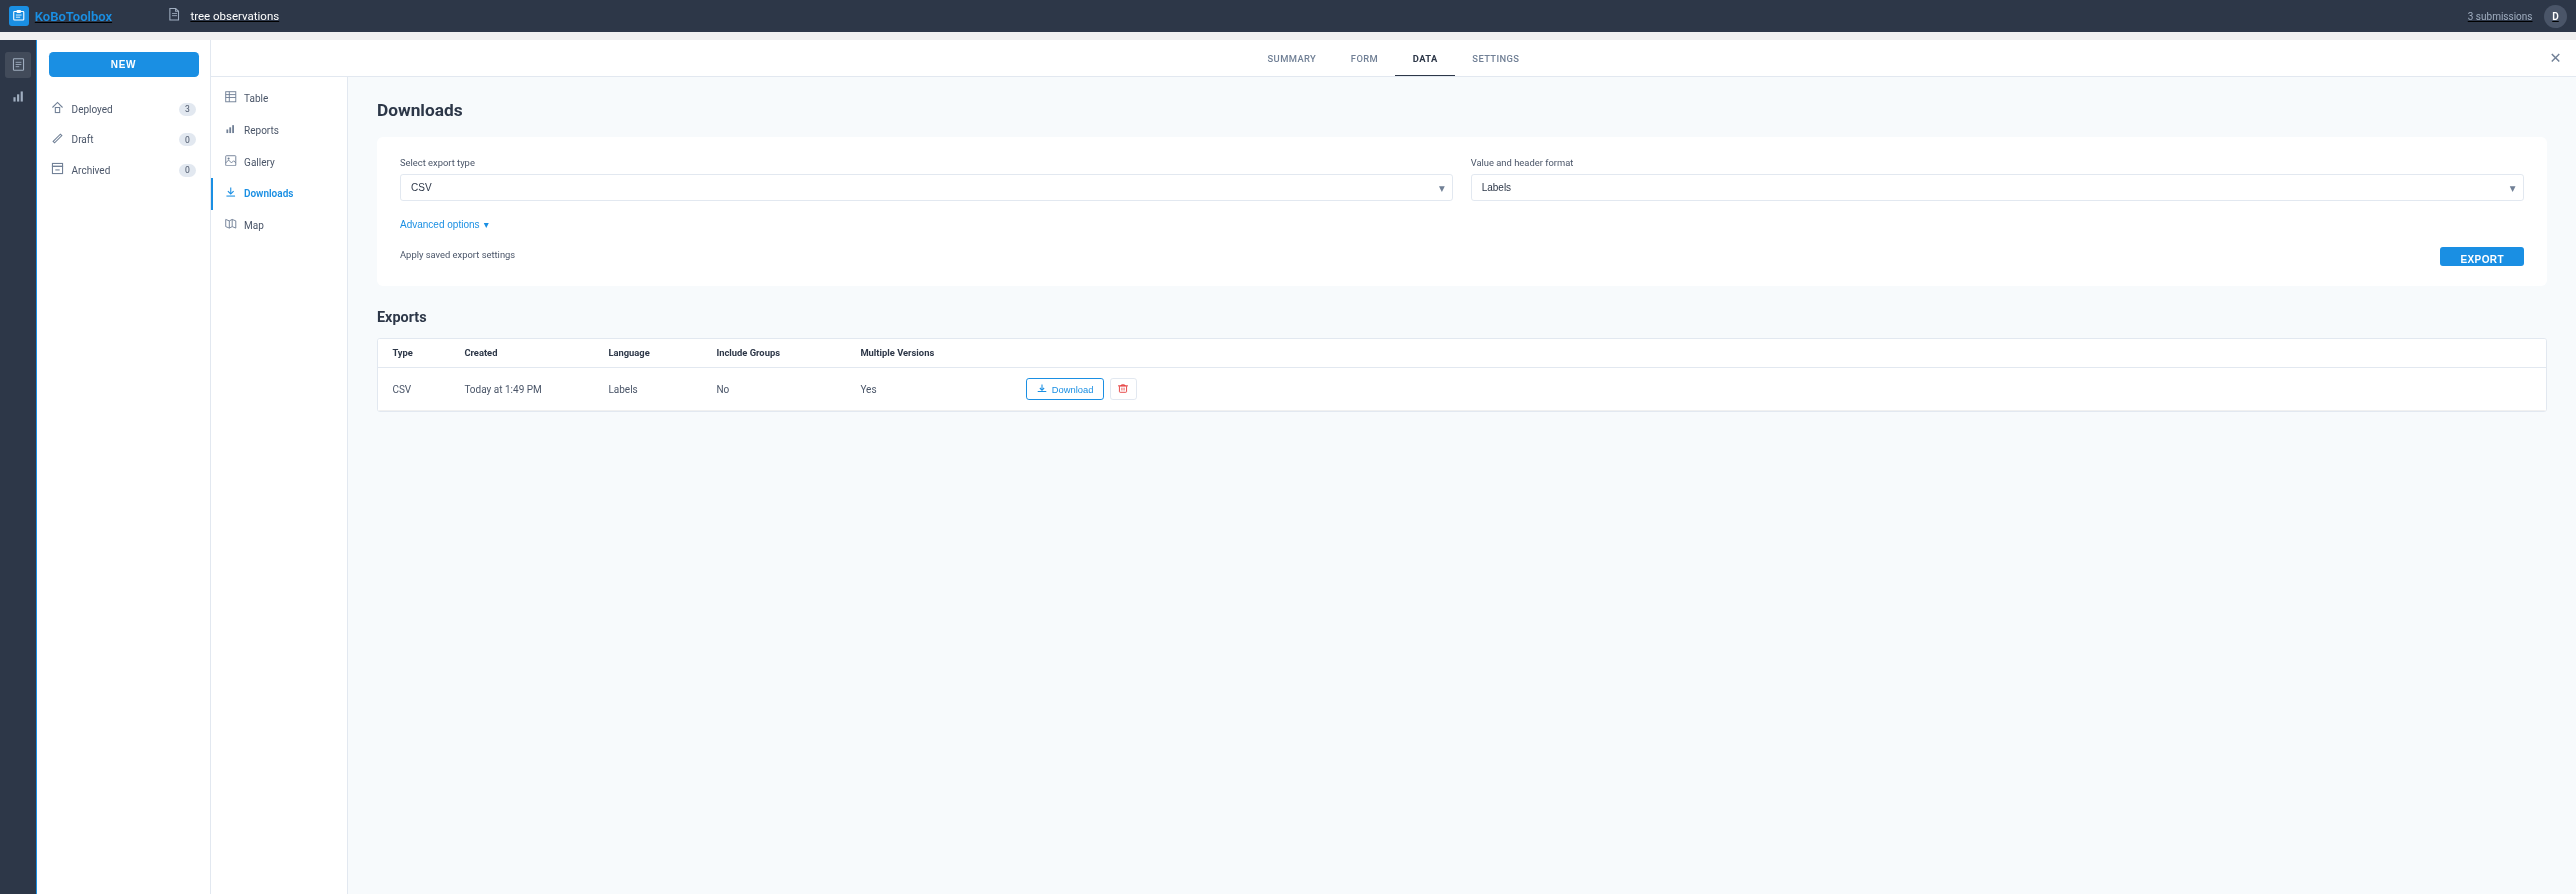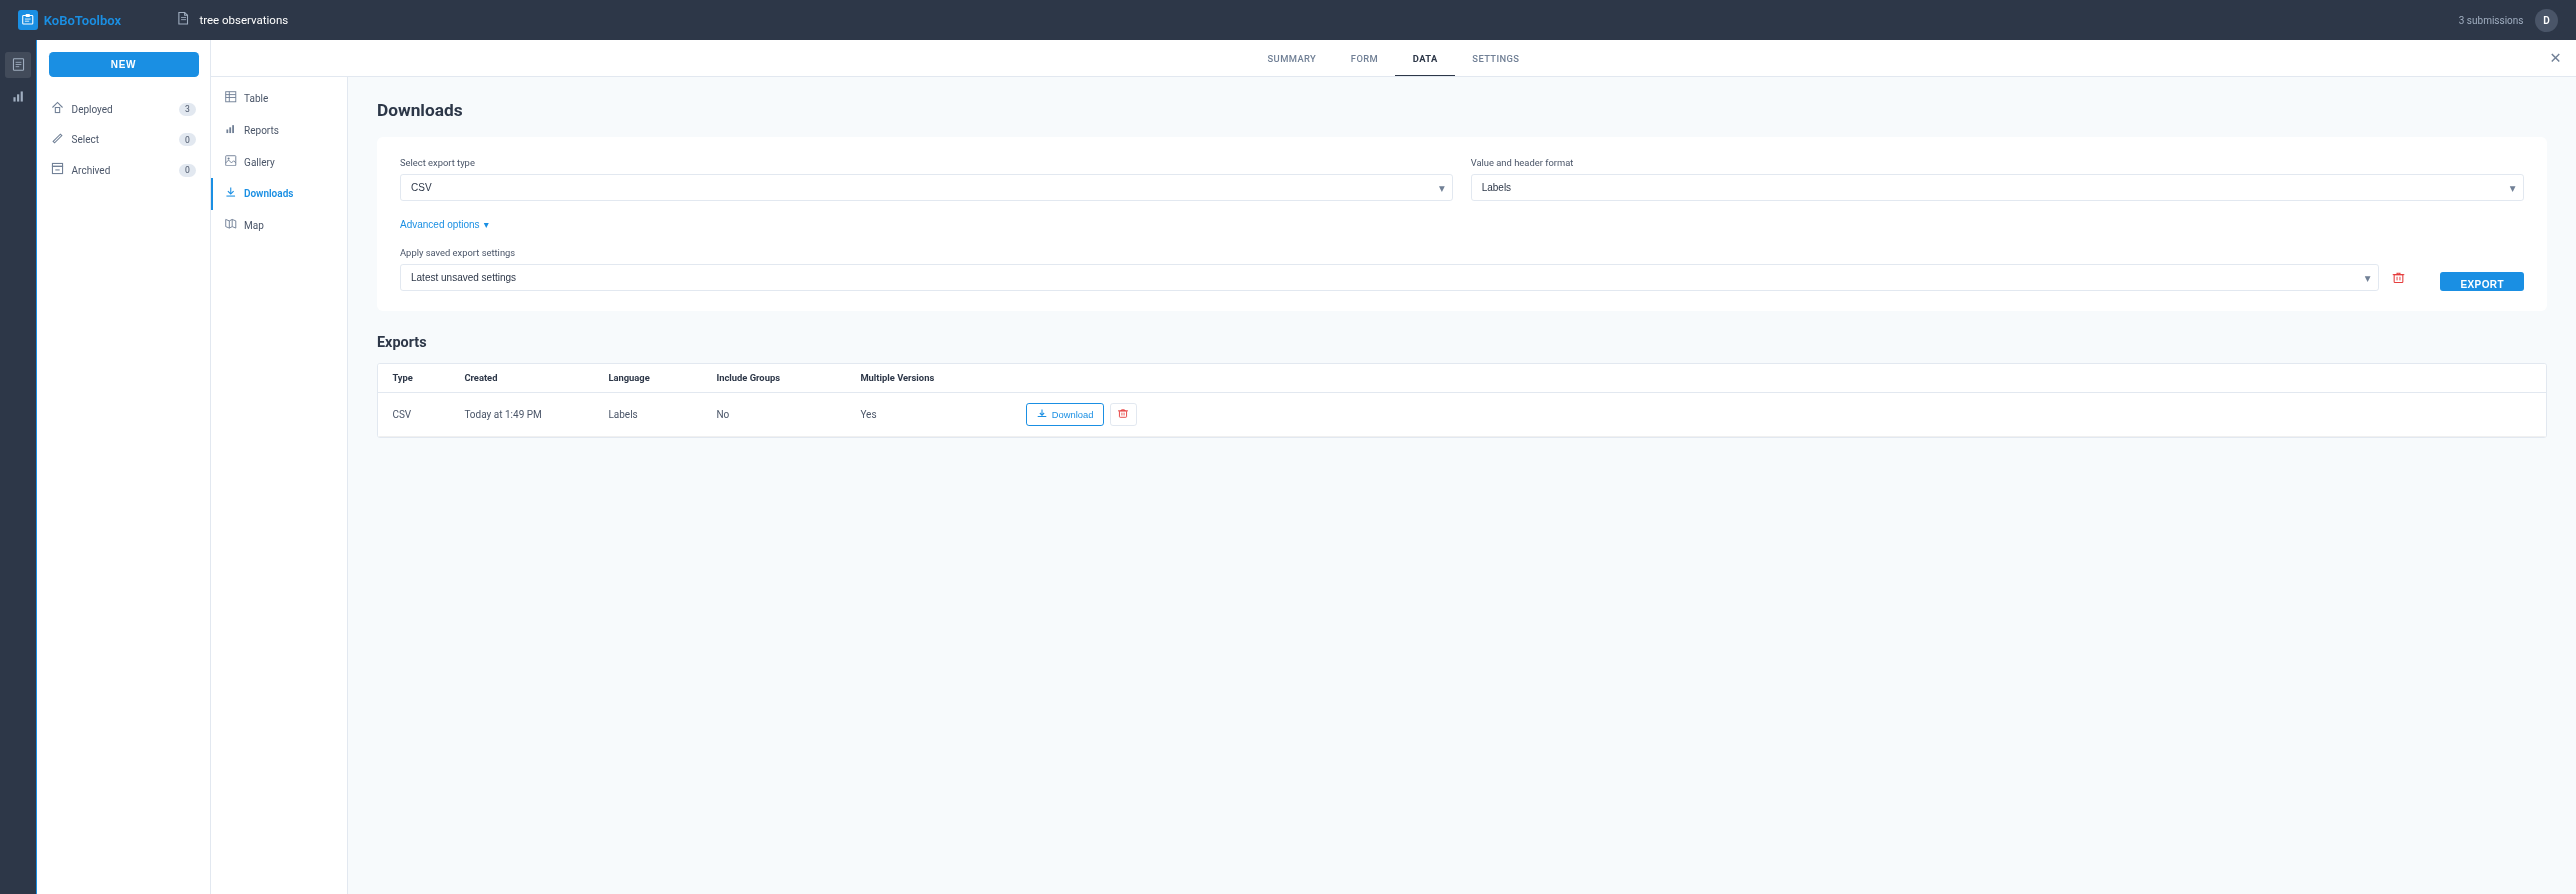--- a/index.html
+++ b/index.html
@@ -3,25 +3,26 @@
   <meta charset="utf-8">
   <style>
     * { box-sizing: border-box; margin: 0; padding: 0; }
     body { font-family: -apple-system, BlinkMacSystemFont, 'Segoe UI', Roboto, sans-serif; background: #f0f0f0; height: 100vh; overflow: hidden; }
 
     
     .top-header {
       display: flex;
       align-items: center;
       background: #2d3748;
-      height: 40px;
-      padding: 0 18px;
+      height: 32px;
+      padding: 0 9px;
       position: fixed;
       top: 0; left: 0; right: 0;
       z-index: 100;
+      text-decoration: underline;
     }
     .logo-area {
       display: flex;
       align-items: center;
       gap: 5.8px;
       min-width: 144px;
     }
     .logo-icon {
       width: 20px;
       height: 20px;
@@ -475,21 +476,21 @@
         </span>
         <span class="nav-label">Deployed</span>
         <span class="nav-count">3</span>
       </div>
       <div class="nav-item">
         <span class="nav-icon">
           <svg width="13" height="13" viewBox="0 0 18 18" fill="none">
             <path d="M3 13 L13 3 L15 5 L5 15 Z" stroke="#718096" stroke-width="1.5" fill="none"></path>
           </svg>
         </span>
-        <span class="nav-label">Select</span>
+        <span class="nav-label">Draft</span>
         <span class="nav-count">0</span>
       </div>
       <div class="nav-item">
         <span class="nav-icon">
           <svg width="13" height="13" viewBox="0 0 18 18" fill="none">
             <rect x="2" y="2" width="14" height="4" stroke="#718096" stroke-width="1.5" fill="none"></rect>
             <rect x="2" y="6" width="14" height="10" stroke="#718096" stroke-width="1.5" fill="none"></rect>
             <line x1="6" y1="11" x2="12" y2="11" stroke="#718096" stroke-width="1.5"></line>
           </svg>
         </span>
@@ -598,36 +599,20 @@
           </div>
 
           <button class="advanced-options-toggle">
             <span>Advanced options</span>
             <span>▾</span>
           </button>
 
           <div style="display:flex; align-items:flex-end; gap:8.6px;">
             <div class="form-group">
               <label class="form-label">Apply saved export settings</label>
-              <div style="display:flex; gap:5.8px; align-items:center;">
-                <div class="select-wrapper" style="flex:1;">
-                  <select>
-                    <option>Latest unsaved settings</option>
-                  </select>
-                </div>
-                <button class="delete-btn">
-                  <svg width="13" height="13" viewBox="0 0 18 18" fill="none">
-                    <rect x="3" y="5" width="12" height="11" rx="1" stroke="#e53e3e" stroke-width="1.5" fill="none"></rect>
-                    <line x1="1" y1="5" x2="17" y2="5" stroke="#e53e3e" stroke-width="1.5"></line>
-                    <path d="M7 5 V3 H11 V5" stroke="#e53e3e" stroke-width="1.5" fill="none"></path>
-                    <line x1="7" y1="8" x2="7" y2="13" stroke="#e53e3e" stroke-width="1.3"></line>
-                    <line x1="11" y1="8" x2="11" y2="13" stroke="#e53e3e" stroke-width="1.3"></line>
-                  </svg>
-                </button>
-              </div>
             </div>
             <button class="export-btn" style="height:19px;margin-left:20px;">EXPORT</button>
           </div>
         </div>
 
         <div class="exports-section">
           <div class="exports-title">Exports</div>
           <div class="exports-table">
             <div class="table-header">
               <div class="table-header-cell">Type</div>

